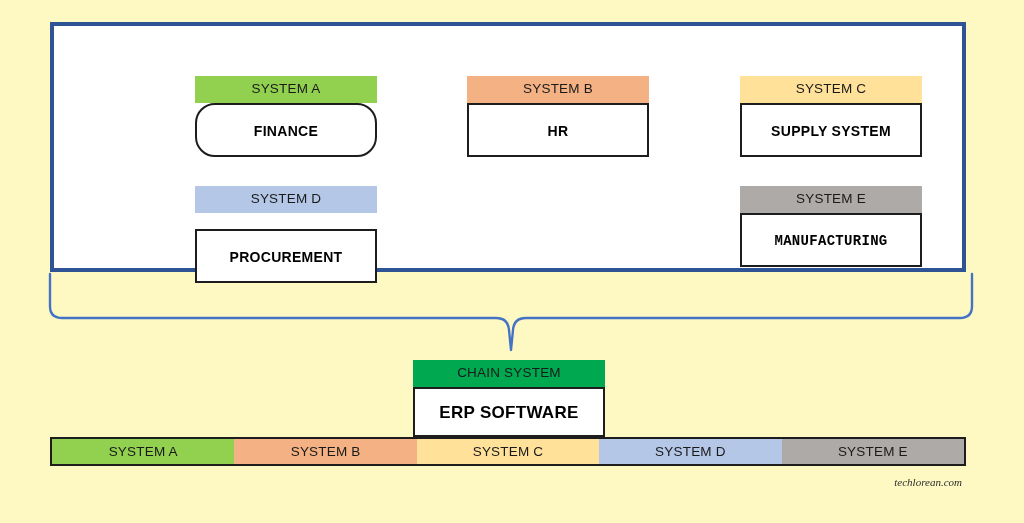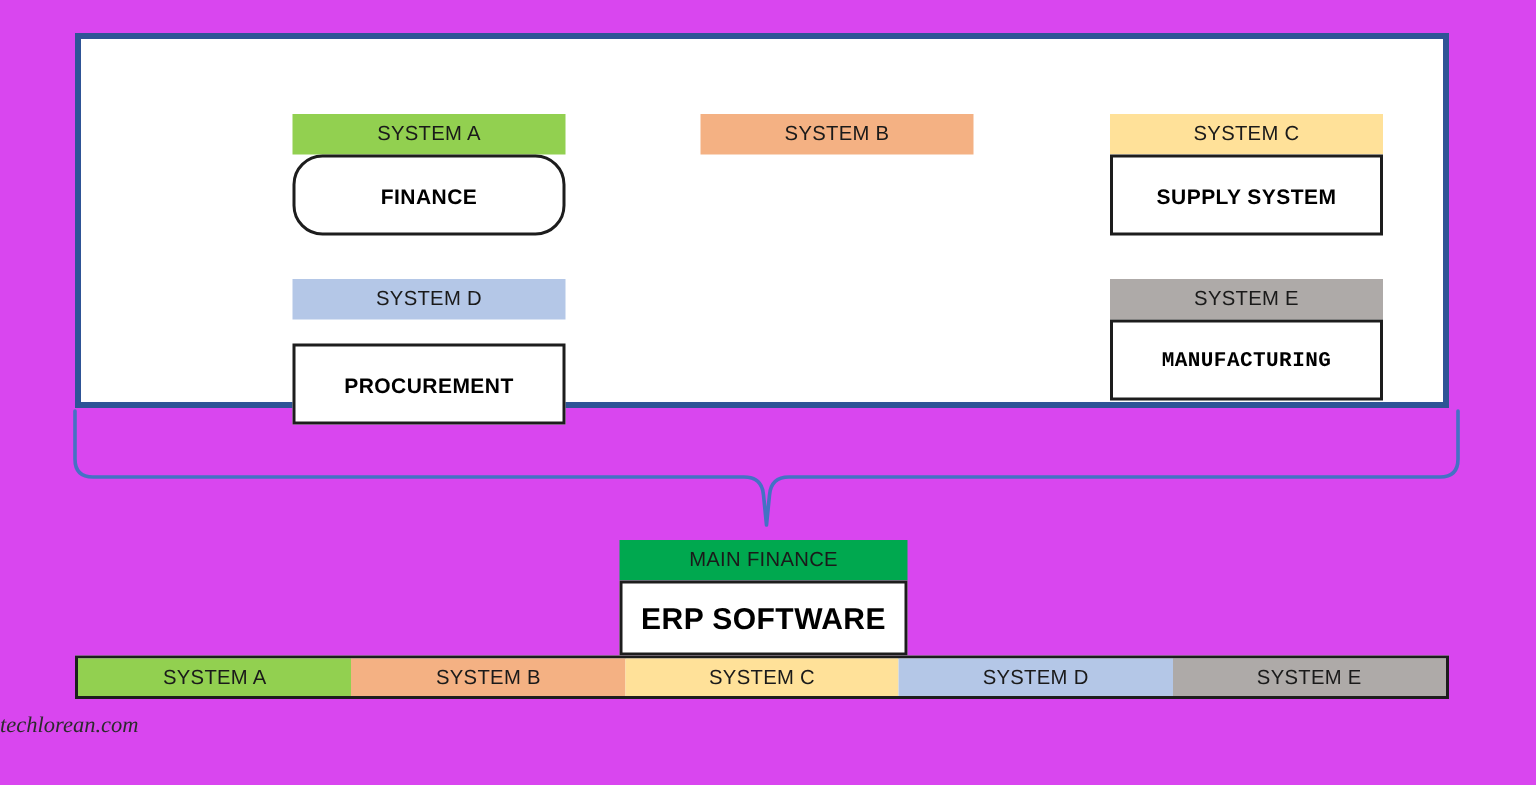--- a/index.html
+++ b/index.html
@@ -9,21 +9,21 @@
     background: #ffffff;
   }
   body {
     font-family: "Liberation Sans", sans-serif;
     -webkit-font-smoothing: antialiased;
   }
   #canvas {
     position: relative;
     width: 1024px;
     height: 523px;
-    background: #d946ef;
+    background: #fef9c3;
     overflow: hidden;
   }
 
   
   .group-panel {
     position: absolute;
     left: 50px;
     top: 22px;
     width: 916px;
     height: 250px;
@@ -84,21 +84,21 @@
     top: 360px;
     width: 192px;
   }
   .main-card .card-header {
     height: 27px;
     line-height: 26px;
   }
   .main-card .card-body {
     height: 50px;
     line-height: 48px;
-    font-size: 20px;
+    font-size: 17px;
   }
 
   
   .legend-bar {
     position: absolute;
     left: 50px;
     top: 437px;
     width: 916px;
     height: 29px;
     box-sizing: border-box;
@@ -116,41 +116,42 @@
     color: #1a1a1a;
     letter-spacing: 0.2px;
   }
 
   
   .watermark {
     position: absolute;
     left: 0;
     top: 476px;
     width: 962px;
-    text-align: left;
+    text-align: right;
     font-family: "Liberation Serif", serif;
     font-style: italic;
-    font-size: 15px;
+    font-size: 11px;
     color: #2b2b2b;
   }
 </style>
 </head>
 <body>
 
 <div id="canvas">
 
   <div class="group-panel" style="border-color: rgb(46, 84, 150);">
 
     <div class="card card-a">
       <div class="card-header" style="background: rgb(146, 208, 80);">SYSTEM A</div>
       <div class="card-body" style="border-color: rgb(29, 29, 29); border-radius: 20px;">FINANCE</div>
     </div>
 
     <div class="card card-b">
       <div class="card-header" style="background: rgb(244, 177, 131);">SYSTEM B</div>
+      <div class="card-body" style="border-color: rgb(29, 29, 29);">HR</div>
     </div>
 
     <div class="card card-c">
       <div class="card-header" style="background: rgb(255, 225, 153);">SYSTEM C</div>
       <div class="card-body" style="border-color: rgb(29, 29, 29);">SUPPLY SYSTEM</div>
     </div>
 
     <div class="card card-d">
       <div class="card-header" style="background: rgb(180, 199, 231);">SYSTEM D</div>
       <div class="card-body" style="border-color: rgb(29, 29, 29); margin-top: 16px;">PROCUREMENT</div>
@@ -173,21 +174,21 @@
                L 467,78
                L 469,58
                Q 470,46 482,46
                L 916,46
                Q 928,46 928,34
                L 928,2" fill="none" stroke="#4472c4" stroke-width="2.4" stroke-linecap="round" stroke-linejoin="round"></path>
     </svg>
   </div>
 
   <div class="card main-card">
-    <div class="card-header" style="background: rgb(0, 168, 79);">MAIN FINANCE</div>
+    <div class="card-header" style="background: rgb(0, 168, 79);">CHAIN SYSTEM</div>
     <div class="card-body" style="border-color: rgb(29, 29, 29);">ERP SOFTWARE</div>
   </div>
 
   <div class="legend-bar" style="border-color: rgb(29, 29, 29);">
     <div class="legend-seg" style="background: rgb(146, 208, 80);">SYSTEM A</div>
     <div class="legend-seg" style="background: rgb(244, 177, 131);">SYSTEM B</div>
     <div class="legend-seg" style="background: rgb(255, 225, 153);">SYSTEM C</div>
     <div class="legend-seg" style="background: rgb(180, 199, 231);">SYSTEM D</div>
     <div class="legend-seg" style="background: rgb(174, 170, 168);">SYSTEM E</div>
   </div>

